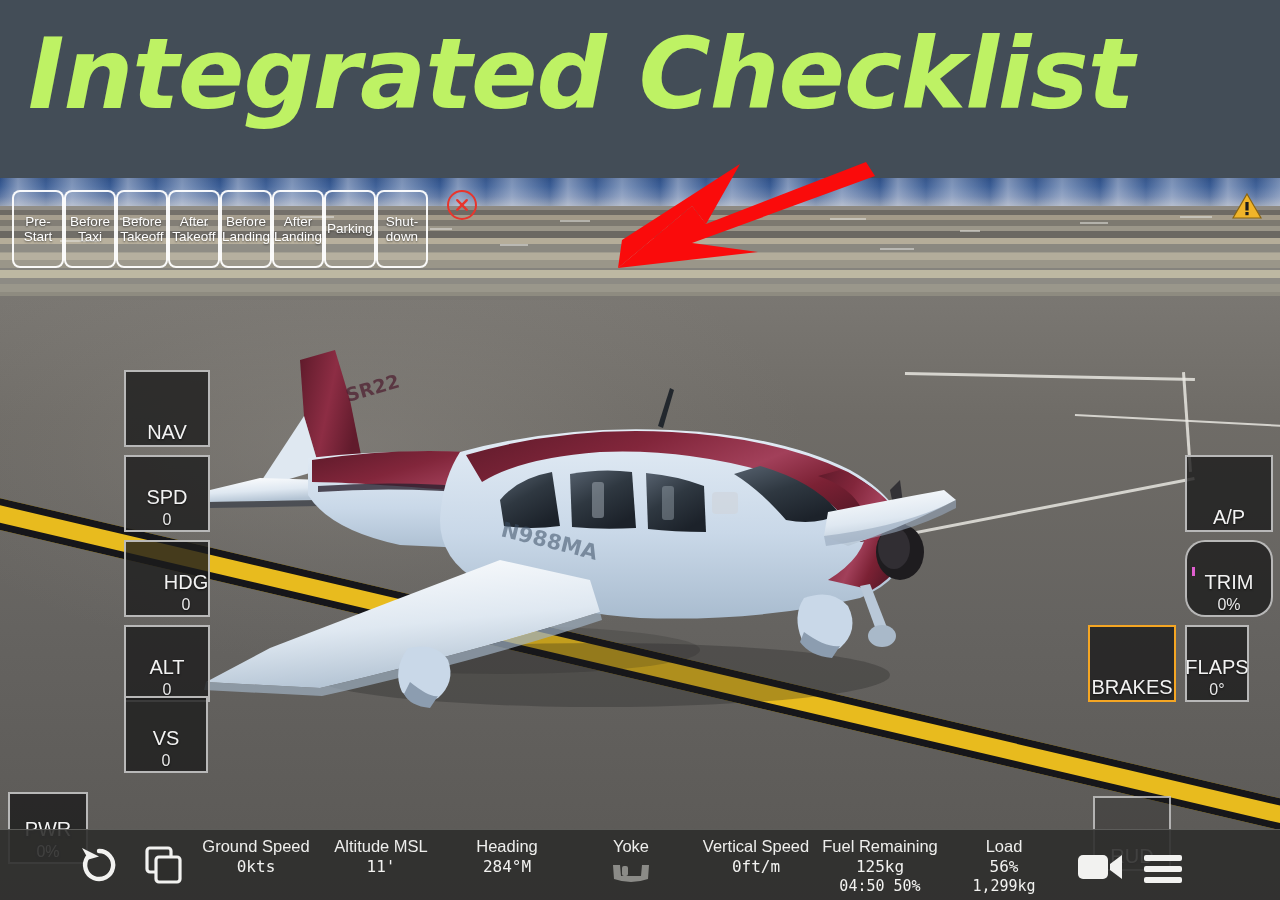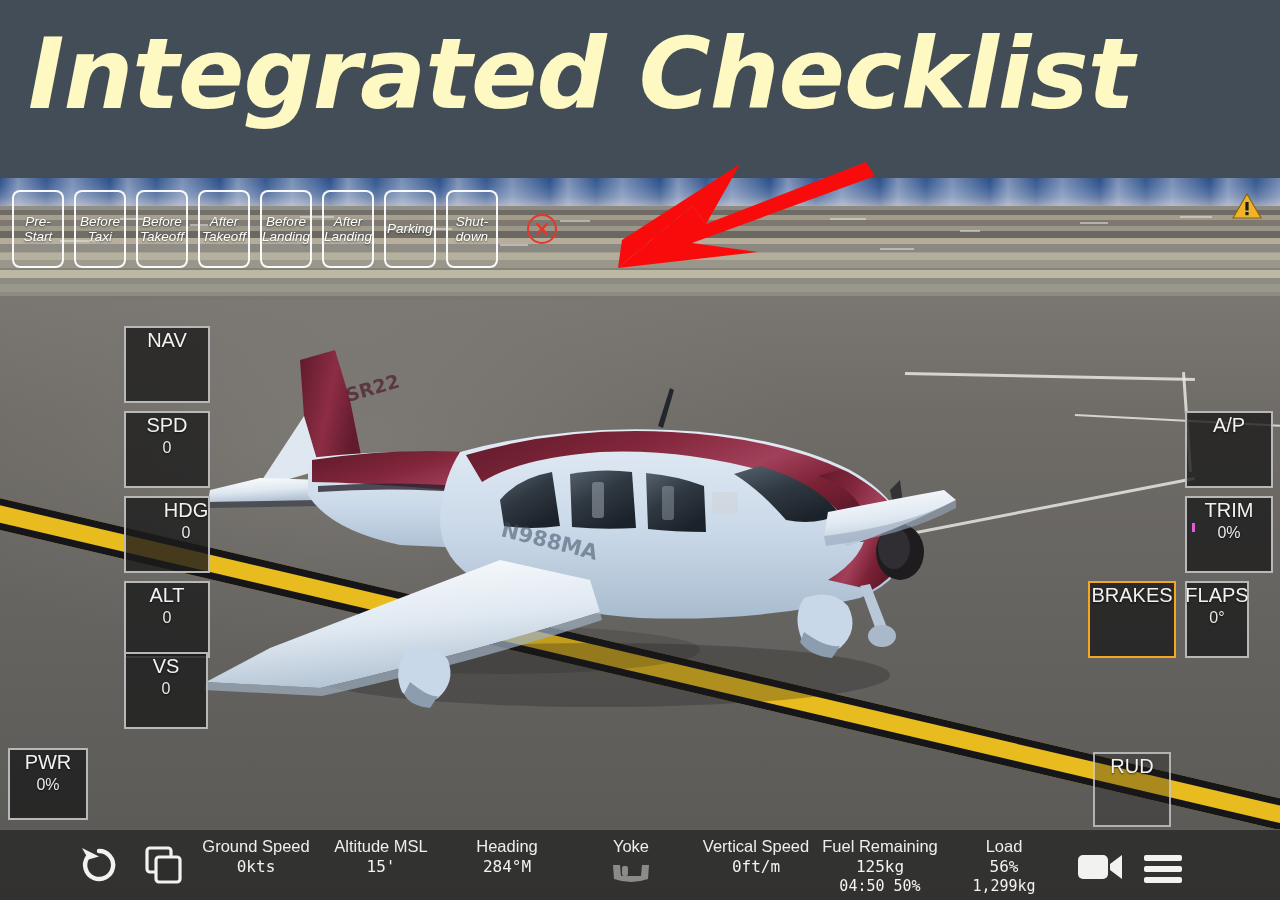--- a/index.html
+++ b/index.html
@@ -27,21 +27,21 @@
     z-index: 40;
   }
   .title-text {
     position: absolute;
     left: 28px;
     top: 16px;
     font-family: "DejaVu Sans", sans-serif;
     font-size: 98px;
     font-weight: bold;
     font-style: italic;
-    color: #fef9c3;
+    color: #bef264;
     letter-spacing: -1px;
     white-space: nowrap;
     line-height: 1.2;
   }
 
   
   .scene {
     position: absolute;
     left: 0; top: 0;
     width: 1280px; height: 900px;
@@ -149,24 +149,21 @@
     width: 760px; height: 380px;
     z-index: 5;
   }
 
   
   .tab-strip {
     position: absolute;
     left: 12px; top: 190px;
     height: 78px;
     display: flex;
-    gap: 10px;
-    align-items: center;
     z-index: 30;
-    font-style: italic;
   }
   .tab {
     width: 52px;
     height: 78px;
     border: 2px solid rgba(255,255,255,0.95);
     border-radius: 8px;
     background: rgba(255,255,255,0.045);
     color: #ffffff;
     font-size: 13.5px;
     line-height: 15.5px;
@@ -216,25 +213,26 @@
   .ctl {
     position: absolute;
     z-index: 25;
     box-sizing: border-box;
     background: rgba(28,28,28,0.80);
     border: 2px solid rgba(196,196,196,0.92);
     color: #f2f2f2;
     display: flex;
     flex-direction: column;
     align-items: center;
-    justify-content: flex-start;
+    justify-content: flex-end;
     font-size: 20px;
     line-height: 25px;
     cursor: pointer;
     text-shadow: 0 1px 2px rgba(0,0,0,0.6);
+    margin-top: 44px;
   }
   .ctl .ctl-val {
     font-size: 16px;
     line-height: 20px;
     color: #e8e8e8;
   }
   .ctl.active {
     border-color: #f5a623;
   }
   .ctl.semi {
@@ -490,21 +488,21 @@
 
   <div class="ctl" style="left:8px; top:748px; width:80px; height:72px;">
     <span>PWR</span>
     <span class="ctl-val">0%</span>
   </div>
 
   <div class="ctl" style="left:1185px; top:411px; width:88px; height:77px;">
     <span>A/P</span>
   </div>
 
-  <div class="ctl" style="left:1185px; top:496px; width:88px; height:77px;">
+  <div class="ctl" style="left:1185px; top:496px; width:88px; height:77px;border-radius:20px;">
     <span class="trim-mark"></span>
     <span>TRIM</span>
     <span class="ctl-val">0%</span>
   </div>
 
   <div class="ctl active" style="left:1088px; top:581px; width:88px; height:77px;">
     <span>BRAKES</span>
   </div>
 
   <div class="ctl" style="left:1185px; top:581px; width:64px; height:77px;">
@@ -528,21 +526,21 @@
       <rect x="14" y="13" width="24" height="25" rx="3" fill="#2e2e2c" stroke="#f2f2f0" stroke-width="3.2"></rect>
     </svg>
 
     <div class="sb-field" style="left:188px; width:136px;">
       <div class="sb-label">Ground Speed</div>
       <div class="sb-value">0kts</div>
     </div>
 
     <div class="sb-field" style="left:316px; width:130px;">
       <div class="sb-label">Altitude MSL</div>
-      <div class="sb-value">15'</div>
+      <div class="sb-value">11'</div>
     </div>
 
     <div class="sb-field" style="left:448px; width:118px;">
       <div class="sb-label">Heading</div>
       <div class="sb-value">284°M</div>
     </div>
 
     <div class="sb-field" style="left:578px; width:106px;">
       <div class="sb-label">Yoke</div>
       <div class="yoke-glyph">

